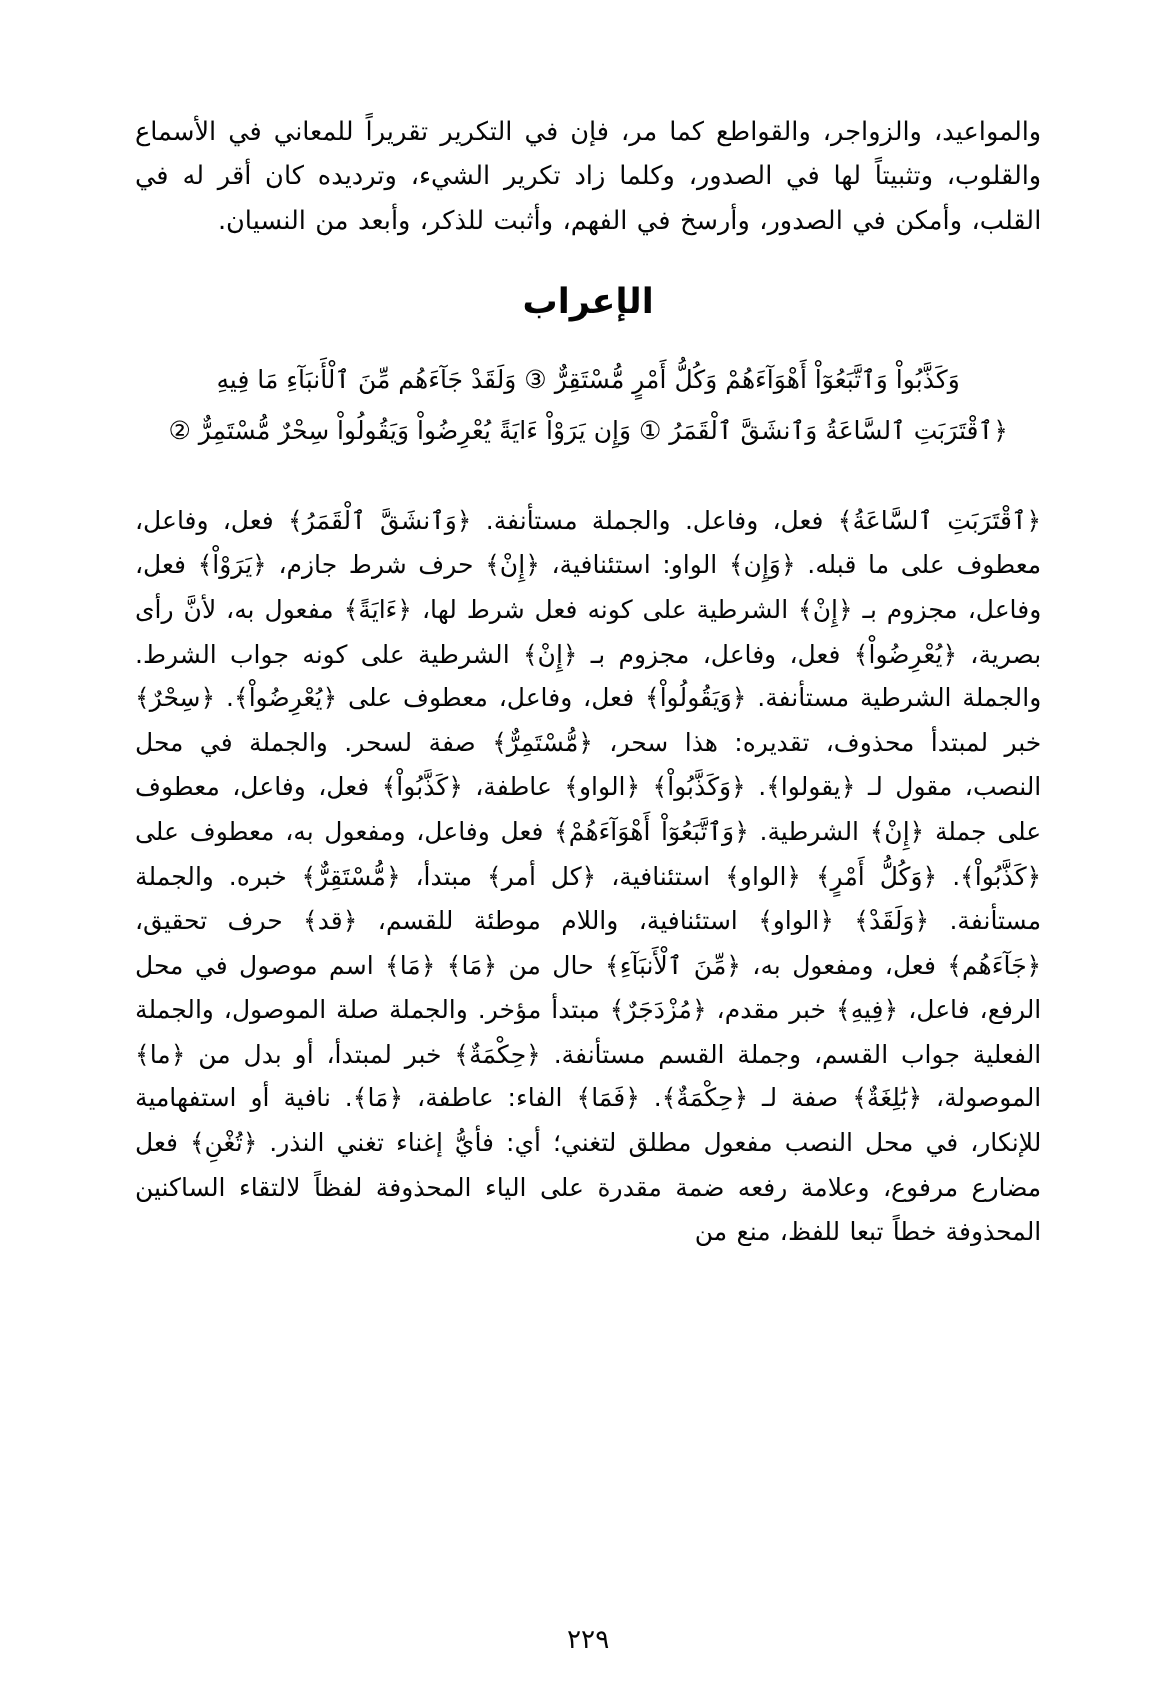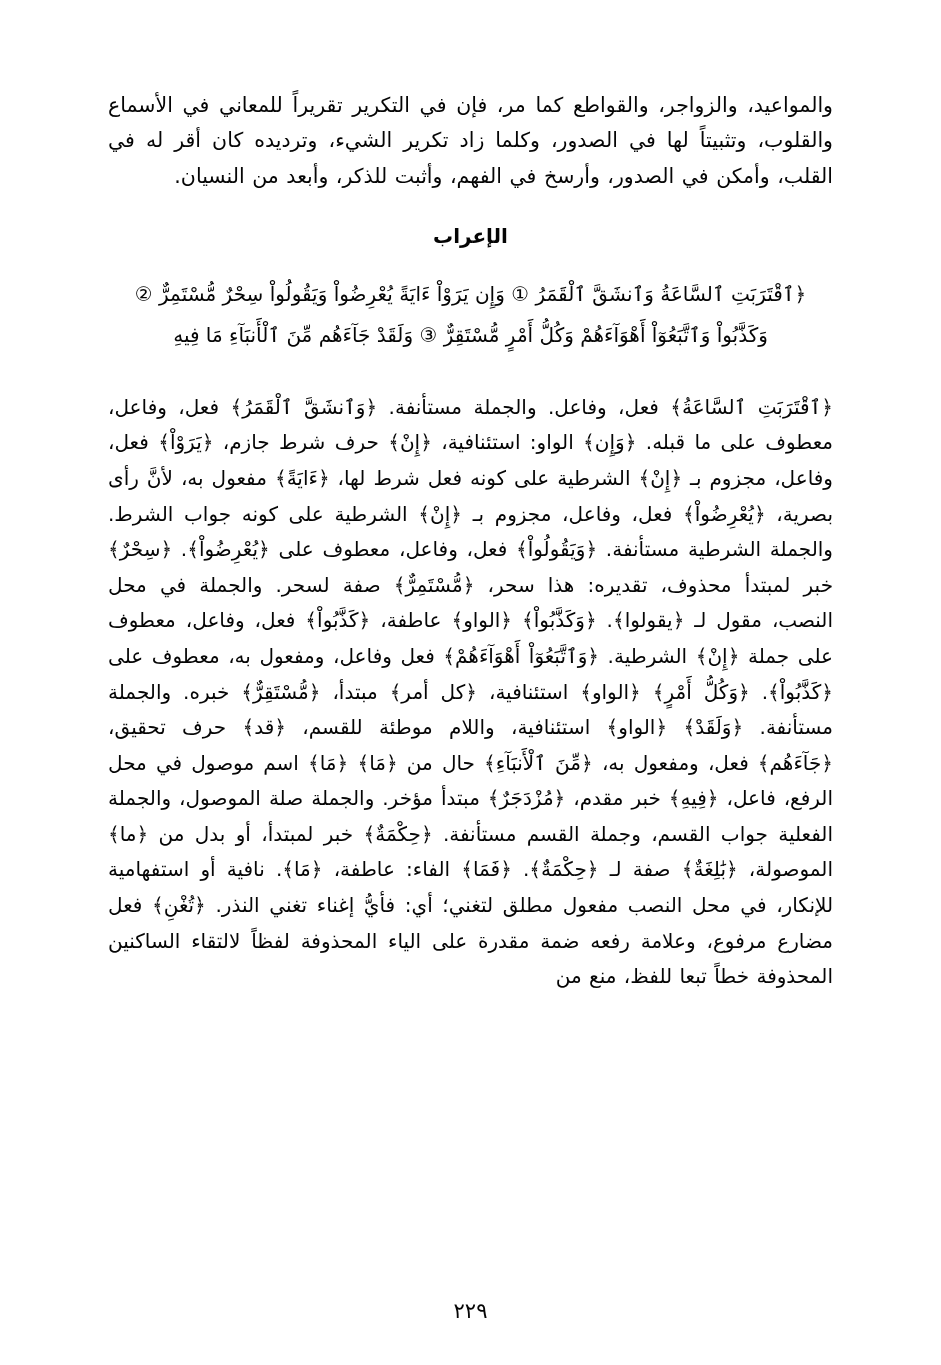--- a/index.html
+++ b/index.html
@@ -30,21 +30,21 @@
     text-align: justify;
     text-align-last: right;
     margin: 0 0 10px 0;
     letter-spacing: 0;
     word-spacing: 1px;
   }
   .intro {
   }
   .section-title {
     text-align: center;
-    font-size: 20px;
+    font-size: 28px;
     font-weight: bold;
     margin: 30px 0 26px 0;
     letter-spacing: 0.5px;
   }
   .quran-block {
     font-size: 20px;
     line-height: 2.05;
     text-align: center;
     margin: 0 auto 34px auto;
     width: 96%;
@@ -74,21 +74,21 @@
 </head>
 <body>
 
 <div class="page">
 
   <p class="para intro">والمواعيد، والزواجر، والقواطع كما مر، فإن في التكرير تقريراً للمعاني في الأسماع والقلوب، وتثبيتاً لها في الصدور، وكلما زاد تكرير الشيء، وترديده كان أقر له في القلب، وأمكن في الصدور، وأرسخ في الفهم، وأثبت للذكر، وأبعد من النسيان.</p>
 
   <h2 class="section-title">الإعراب</h2>
 
   <div class="quran-block">
+    <span class="quran-line">وَكَذَّبُواْ وَٱتَّبَعُوٓاْ أَهْوَآءَهُمْ وَكُلُّ أَمْرٍ مُّسْتَقِرٌّ ③ وَلَقَدْ جَآءَهُم مِّنَ ٱلْأَنبَآءِ مَا فِيهِ</span>
     <span class="quran-line">﴿ٱقْتَرَبَتِ ٱلسَّاعَةُ وَٱنشَقَّ ٱلْقَمَرُ ① وَإِن يَرَوْاْ ءَايَةً يُعْرِضُواْ وَيَقُولُواْ سِحْرٌ مُّسْتَمِرٌّ ②</span>
-    <span class="quran-line">وَكَذَّبُواْ وَٱتَّبَعُوٓاْ أَهْوَآءَهُمْ وَكُلُّ أَمْرٍ مُّسْتَقِرٌّ ③ وَلَقَدْ جَآءَهُم مِّنَ ٱلْأَنبَآءِ مَا فِيهِ</span>
   </div>
 
   <p class="para body-text">﴿ٱقْتَرَبَتِ ٱلسَّاعَةُ﴾ فعل، وفاعل. والجملة مستأنفة. ﴿وَٱنشَقَّ ٱلْقَمَرُ﴾ فعل، وفاعل، معطوف على ما قبله. ﴿وَإِن﴾ الواو: استئنافية، ﴿إِنْ﴾ حرف شرط جازم، ﴿يَرَوْاْ﴾ فعل، وفاعل، مجزوم بـ ﴿إِنْ﴾ الشرطية على كونه فعل شرط لها، ﴿ءَايَةً﴾ مفعول به، لأنَّ رأى بصرية، ﴿يُعْرِضُواْ﴾ فعل، وفاعل، مجزوم بـ ﴿إِنْ﴾ الشرطية على كونه جواب الشرط. والجملة الشرطية مستأنفة. ﴿وَيَقُولُواْ﴾ فعل، وفاعل، معطوف على ﴿يُعْرِضُواْ﴾. ﴿سِحْرٌ﴾ خبر لمبتدأ محذوف، تقديره: هذا سحر، ﴿مُّسْتَمِرٌّ﴾ صفة لسحر. والجملة في محل النصب، مقول لـ ﴿يقولوا﴾. ﴿وَكَذَّبُواْ﴾ ﴿الواو﴾ عاطفة، ﴿كَذَّبُواْ﴾ فعل، وفاعل، معطوف على جملة ﴿إِنْ﴾ الشرطية. ﴿وَٱتَّبَعُوٓاْ أَهْوَآءَهُمْ﴾ فعل وفاعل، ومفعول به، معطوف على ﴿كَذَّبُواْ﴾. ﴿وَكُلُّ أَمْرٍ﴾ ﴿الواو﴾ استئنافية، ﴿كل أمر﴾ مبتدأ، ﴿مُّسْتَقِرٌّ﴾ خبره. والجملة مستأنفة. ﴿وَلَقَدْ﴾ ﴿الواو﴾ استئنافية، واللام موطئة للقسم، ﴿قد﴾ حرف تحقيق، ﴿جَآءَهُم﴾ فعل، ومفعول به، ﴿مِّنَ ٱلْأَنبَآءِ﴾ حال من ﴿مَا﴾ ﴿مَا﴾ اسم موصول في محل الرفع، فاعل، ﴿فِيهِ﴾ خبر مقدم، ﴿مُزْدَجَرٌ﴾ مبتدأ مؤخر. والجملة صلة الموصول، والجملة الفعلية جواب القسم، وجملة القسم مستأنفة. ﴿حِكْمَةٌ﴾ خبر لمبتدأ، أو بدل من ﴿ما﴾ الموصولة، ﴿بَٰلِغَةٌ﴾ صفة لـ ﴿حِكْمَةٌ﴾. ﴿فَمَا﴾ الفاء: عاطفة، ﴿مَا﴾. نافية أو استفهامية للإنكار، في محل النصب مفعول مطلق لتغني؛ أي: فأيُّ إغناء تغني النذر. ﴿تُغْنِ﴾ فعل مضارع مرفوع، وعلامة رفعه ضمة مقدرة على الياء المحذوفة لفظاً لالتقاء الساكنين المحذوفة خطاً تبعا للفظ، منع من</p>
 
   <div class="page-number">٢٢٩</div>
 
 </div>
 
 </body></html>

